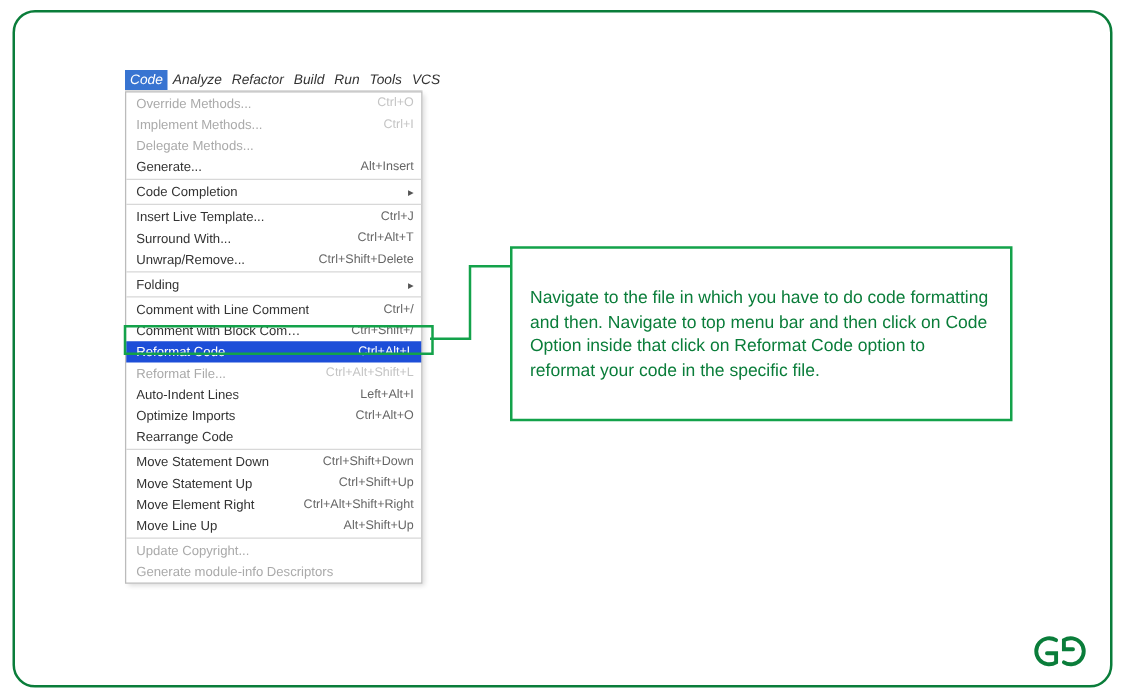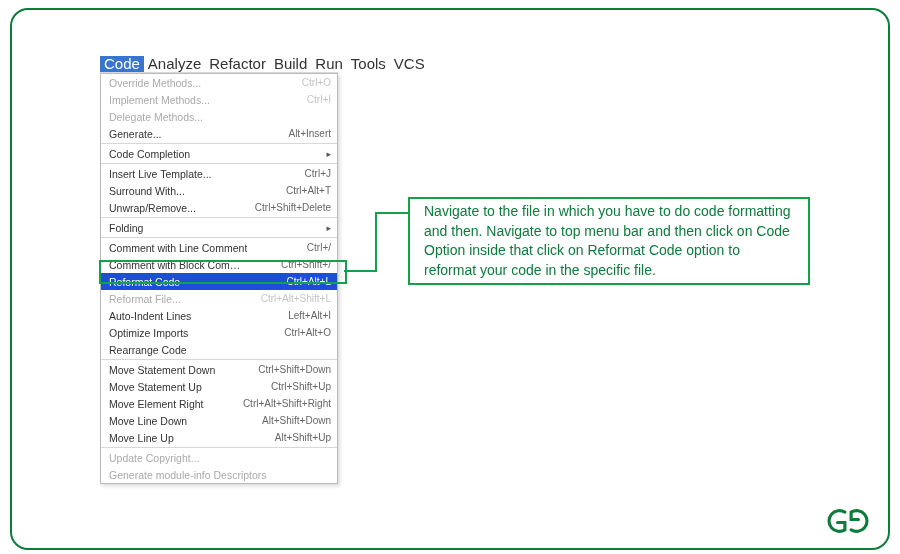--- a/index.html
+++ b/index.html
@@ -27,22 +27,23 @@
     top: 56px;
     width: 238px;
     background: #fff;
     font-size: 10.5px;
   }
   .menubar {
     display: flex;
     border-bottom: 1px solid #ddd;
     height: 16px;
     align-items: center;
-    font-size: 15px;
+    font-size: 11px;
     color: #333;
+    font-style: italic;
   }
   .menubar .mitem {
     padding: 0 4px;
     line-height: 16px;
   }
   .menubar .mitem.active {
     background: #3874d1;
     color: #fff;
   }
   .dropdown {
@@ -88,21 +89,21 @@
     top: 260px;
     width: 244px;
     height: 20px;
   }
   .callout {
     position: absolute;
     left: 408px;
     top: 197px;
     width: 370px;
     border: 2px solid #13a24a;
-    padding: 3px 14px;
+    padding: 29px 14px;
     font-size: 14px;
     line-height: 1.4;
     color: #0a7d3a;
     background: #fff;
   }
   .connector {
     position: absolute;
     left: 344px;
     top: 210px;
     width: 66px;
@@ -221,24 +222,20 @@
     </div>
     <div class="row">
       <span class="lbl">Move Statement Up</span>
       <span class="sc">Ctrl+Shift+Up</span>
     </div>
     <div class="row">
       <span class="lbl">Move Element Right</span>
       <span class="sc">Ctrl+Alt+Shift+Right</span>
     </div>
     <div class="row">
-      <span class="lbl">Move Line Down</span>
-      <span class="sc">Alt+Shift+Down</span>
-    </div>
-    <div class="row">
       <span class="lbl">Move Line Up</span>
       <span class="sc">Alt+Shift+Up</span>
     </div>
 
     <div class="sep"></div>
 
     <div class="row dis">
       <span class="lbl">Update Copyright...</span>
       <span class="sc"></span>
     </div>

